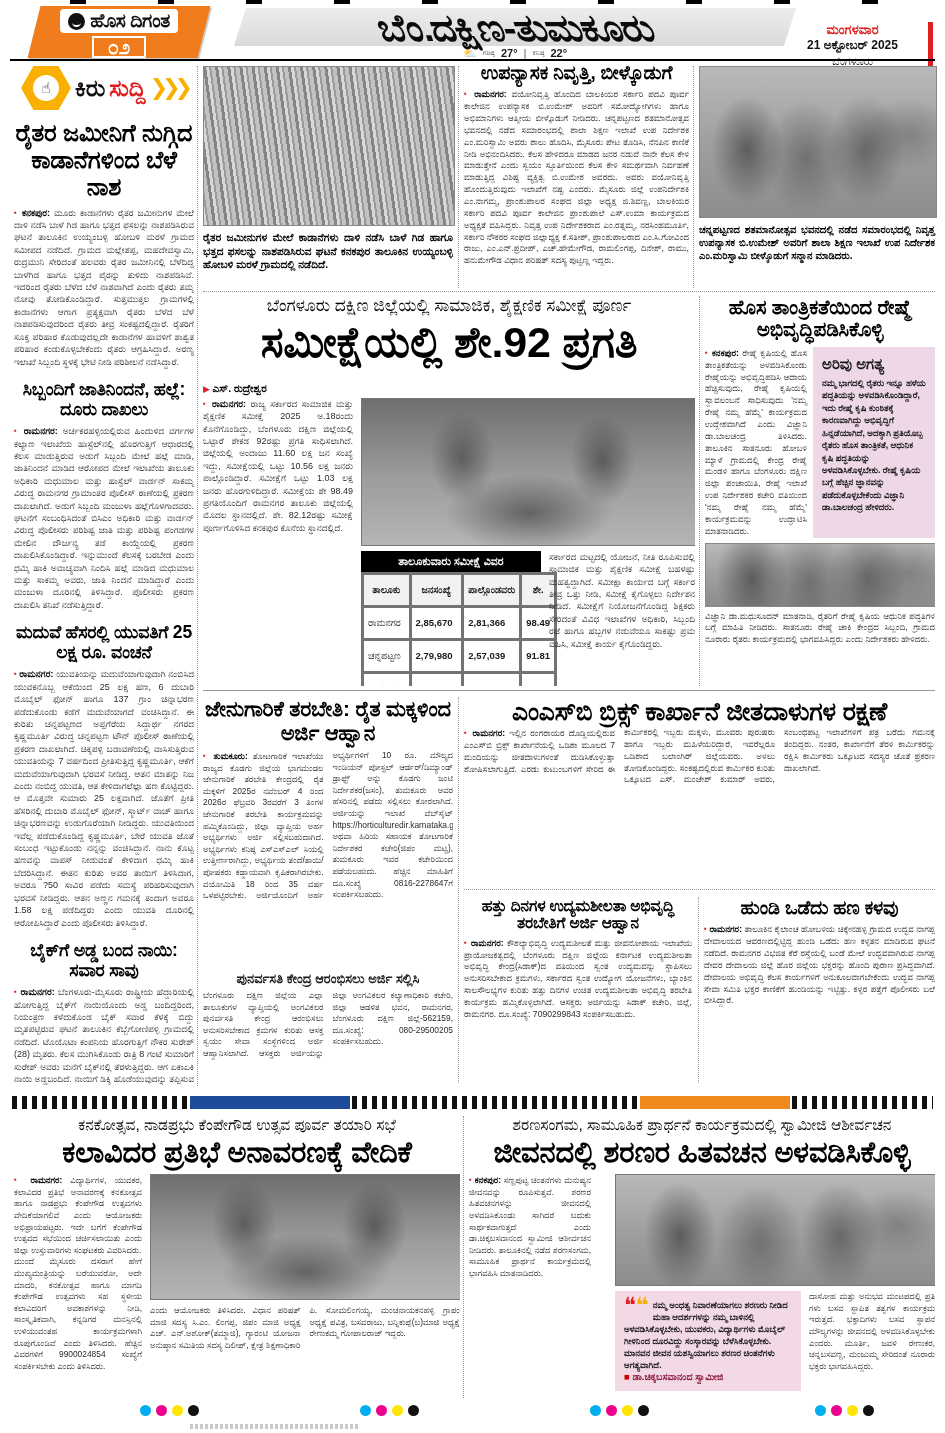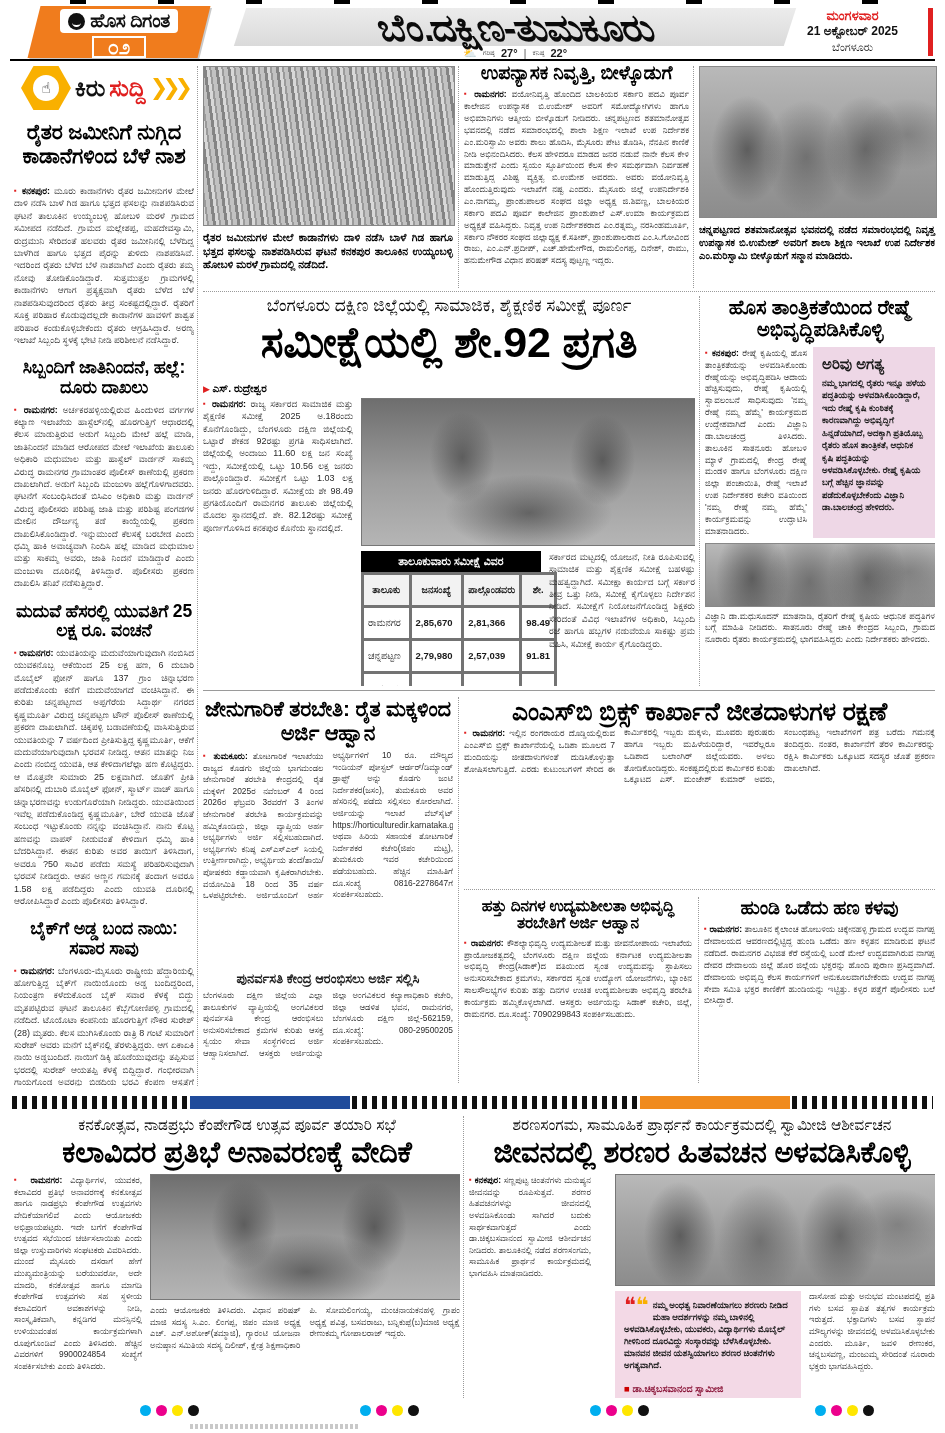--- a/index.html
+++ b/index.html
@@ -66,21 +66,21 @@
   .stable th{font-weight:bold;text-align:center;background:#f2f2f2}
   .stable td.num{font-weight:bold}
   .stable-title{background:#000;color:#fff;font-weight:bold;text-align:center;font-size:11px;padding:3px 0;border:1px solid #000}
   .pinkbox{background:#eed7e6;padding:8px 9px}
   .pinkbox .pb-title{font-size:15px;font-weight:bold;margin-bottom:4px}
   .pinkbox .pb-body{font-size:9.5px;font-weight:bold;line-height:1.45;text-align:left}
   .quotebox{background:#f3d9e6;padding:8px 9px}
   .quotebox .q-icon{color:#e02020;font-size:22px;float:left;margin-right:4px;line-height:14px}
   .quotebox .q-icon b{color:#f9b000}
   .quotebox .q-body{font-size:9.5px;font-weight:bold;line-height:1.4;text-align:left}
-  .quotebox .q-attr{font-size:9.5px;font-weight:bold;color:#8a1538;margin-top:12px}
+  .quotebox .q-attr{font-size:9.5px;font-weight:bold;color:#8a1538;margin-top:0}
   .quotebox .q-attr::before{content:"■ ";color:#c00}
   .sep-band{background:repeating-linear-gradient(90deg,#101010 0 5px,#fff 5px 10px)}
   .sep-blue{background:#1f4b9b}
   .sep-orange{background:#f08a1d}
   .cmyk{display:flex;gap:5px}
   .cmyk i{width:11px;height:11px;border-radius:50%;display:block}
   .c1{background:#00aeef}.c2{background:#ec008c}.c3{background:#ffe600}.c4{background:#111}
   .subhead{font-size:13px;font-weight:bold;text-align:center;margin:5px 0 3px}
   .smudge{background:repeating-linear-gradient(90deg,#bbb 0 3px,transparent 3px 5px);opacity:.8}
 </style>
@@ -109,39 +109,39 @@
       <div class="mast-logo-inner">
         <div class="brand-pill">
           <span class="brand-circle"></span>
           <span class="brand-text">ಹೊಸ ದಿಗಂತ</span>
         </div>
         <div class="brand-tag"></div>
         <div class="pageno">೦೨</div>
       </div>
     </div>
 
-    <div class="abs datebox" style="right:12px;top:2px;width:135px;height:48px">
+    <div class="abs datebox" style="right:12px;top:16px;width:135px;height:48px">
       <div class="day">ಮಂಗಳವಾರ</div>
       <div class="date">21 ಅಕ್ಟೋಬರ್ 2025</div>
       <div class="city">ಬೆಂಗಳೂರು</div>
     </div>
   </div>
   <div class="abs ruleline" style="left:10px;right:10px;top:59px;height:2px"></div>
 
   <div class="abs" style="left:14px;top:66px;width:180px;height:1020px;overflow:hidden">
     <div class="kiru">
       <span class="hex">
           <span class="hand">☝</span>
         </span>
       <span class="kiru-k">ಕಿರು</span>
       <span class="kiru-s">ಸುದ್ದಿ</span>
       <span class="chev">❯❯❯</span>
     </div>
 
-    <h2 class="headline" style="font-size:21px;margin:10px 0 18px">ರೈತರ ಜಮೀನಿಗೆ ನುಗ್ಗಿದ ಕಾಡಾನೆಗಳಿಂದ ಬೆಳೆ ನಾಶ</h2>
+    <h2 class="headline" style="font-size:24px;margin:10px 0 6px">ರೈತರ ಜಮೀನಿಗೆ ನುಗ್ಗಿದ ಕಾಡಾನೆಗಳಿಂದ ಬೆಳೆ ನಾಶ</h2>
     <p class="body"><span class="dl">ಕನಕಪುರ:</span> <span>ಮೂರು ಕಾಡಾನೆಗಳು ರೈತರ ಜಮೀನುಗಳ ಮೇಲೆ ದಾಳಿ ನಡೆಸಿ ಬಾಳೆ ಗಿಡ ಹಾಗೂ ಭತ್ತದ ಫಸಲನ್ನು ನಾಶಪಡಿಸಿರುವ ಘಟನೆ ತಾಲೂಕಿನ ಉಯ್ಯಂಬಳ್ಳಿ ಹೋಬಳಿ ಮರಳೆ ಗ್ರಾಮದ ಸಮೀಪದ ನಡೆದಿದೆ. ಗ್ರಾಮದ ಮಲ್ಲೇಶಪ್ಪ, ಮಹದೇವಸ್ವಾಮಿ, ರುದ್ರಮುನಿ ಸೇರಿದಂತೆ ಹಲವರು ರೈತರ ಜಮೀನಿನಲ್ಲಿ ಬೆಳೆದಿದ್ದ ಬಾಳೆಗಿಡ ಹಾಗೂ ಭತ್ತದ ಪೈರನ್ನು ತುಳಿದು ನಾಶಪಡಿಸಿವೆ. ಇದರಿಂದ ರೈತರು ಬೆಳೆದ ಬೆಳೆ ನಾಶವಾಗಿದೆ ಎಂದು ರೈತರು ತಮ್ಮ ನೋವು ತೋಡಿಕೊಂಡಿದ್ದಾರೆ. ಸುತ್ತಮುತ್ತಲ ಗ್ರಾಮಗಳಲ್ಲಿ ಕಾಡಾನೆಗಳು ಆಗಾಗ ಪ್ರತ್ಯಕ್ಷವಾಗಿ ರೈತರು ಬೆಳೆದ ಬೆಳೆ ನಾಶಪಡಿಸುವುದರಿಂದ ರೈತರು ತೀವ್ರ ಸಂಕಷ್ಟದಲ್ಲಿದ್ದಾರೆ. ರೈತರಿಗೆ ಸೂಕ್ತ ಪರಿಹಾರ ಕೊಡುವುದಲ್ಲದೇ ಕಾಡಾನೆಗಳ ಹಾವಳಿಗೆ ಶಾಶ್ವತ ಪರಿಹಾರ ಕಂಡುಕೊಳ್ಳಬೇಕೆಂದು ರೈತರು ಆಗ್ರಹಿಸಿದ್ದಾರೆ. ಅರಣ್ಯ ಇಲಾಖೆ ಸಿಬ್ಬಂದಿ ಸ್ಥಳಕ್ಕೆ ಭೇಟಿ ನೀಡಿ ಪರಿಶೀಲನೆ ನಡೆಸಿದ್ದಾರೆ.</span></p>
 
     <h2 class="headline" style="font-size:17.5px;margin:12px 0 6px">ಸಿಬ್ಬಂದಿಗೆ ಜಾತಿನಿಂದನೆ, ಹಲ್ಲೆ: ದೂರು ದಾಖಲು</h2>
     <p class="body"><span class="dl">ರಾಮನಗರ:</span> <span>ಅರ್ಚಕರಹಳ್ಳಿಯಲ್ಲಿರುವ ಹಿಂದುಳಿದ ವರ್ಗಗಳ ಕಲ್ಯಾಣ ಇಲಾಖೆಯ ಹಾಸ್ಟೆಲ್‌ನಲ್ಲಿ ಹೊರಗುತ್ತಿಗೆ ಆಧಾರದಲ್ಲಿ ಕೆಲಸ ಮಾಡುತ್ತಿರುವ ಅಡುಗೆ ಸಿಬ್ಬಂದಿ ಮೇಲೆ ಹಲ್ಲೆ ಮಾಡಿ, ಜಾತಿನಿಂದನೆ ಮಾಡಿದ ಆರೋಪದ ಮೇಲೆ ಇಲಾಖೆಯ ತಾಲೂಕು ಅಧಿಕಾರಿ ಮಧುಮಾಲ ಮತ್ತು ಹಾಸ್ಟೆಲ್ ವಾರ್ಡನ್ ಸಾಕಮ್ಮ ವಿರುದ್ಧ ರಾಮನಗರ ಗ್ರಾಮಾಂತರ ಪೊಲೀಸ್ ಠಾಣೆಯಲ್ಲಿ ಪ್ರಕರಣ ದಾಖಲಾಗಿದೆ. ಅಡುಗೆ ಸಿಬ್ಬಂದಿ ಮಂಜುಳಾ ಹಲ್ಲೆಗೊಳಗಾದವರು. ಘಟನೆಗೆ ಸಂಬಂಧಿಸಿದಂತೆ ಬಿಸಿಎಂ ಅಧಿಕಾರಿ ಮತ್ತು ವಾರ್ಡನ್ ವಿರುದ್ಧ ಪೊಲೀಸರು ಪರಿಶಿಷ್ಟ ಜಾತಿ ಮತ್ತು ಪರಿಶಿಷ್ಟ ಪಂಗಡಗಳ ಮೇಲಿನ ದೌರ್ಜನ್ಯ ತಡೆ ಕಾಯ್ದೆಯಲ್ಲಿ ಪ್ರಕರಣ ದಾಖಲಿಸಿಕೊಂಡಿದ್ದಾರೆ. ಇನ್ನುಮುಂದೆ ಕೆಲಸಕ್ಕೆ ಬರಬೇಡ ಎಂದು ಧಮ್ಕಿ ಹಾಕಿ ಅವಾಚ್ಯವಾಗಿ ನಿಂದಿಸಿ ಹಲ್ಲೆ ಮಾಡಿದ ಮಧುಮಾಲ ಮತ್ತು ಸಾಕಮ್ಮ ಅವರು, ಜಾತಿ ನಿಂದನೆ ಮಾಡಿದ್ದಾರೆ ಎಂದು ಮಂಜುಳಾ ದೂರಿನಲ್ಲಿ ತಿಳಿಸಿದ್ದಾರೆ. ಪೊಲೀಸರು ಪ್ರಕರಣ ದಾಖಲಿಸಿ ತನಿಖೆ ನಡೆಸುತ್ತಿದ್ದಾರೆ.</span></p>
 
     <h2 class="headline" style="font-size:17.5px;margin:12px 0 6px">ಮದುವೆ ಹೆಸರಲ್ಲಿ ಯುವತಿಗೆ 25 ಲಕ್ಷ ರೂ. ವಂಚನೆ</h2>
     <p class="body"><span class="dl">ರಾಮನಗರ:</span> <span>ಯುವತಿಯನ್ನು ಮದುವೆಯಾಗುವುದಾಗಿ ನಂಬಿಸಿದ ಯುವಕನೊಬ್ಬ ಆಕೆಯಿಂದ 25 ಲಕ್ಷ ಹಣ, 6 ದುಬಾರಿ ಮೊಬೈಲ್ ಫೋನ್ ಹಾಗೂ 137 ಗ್ರಾಂ ಚಿನ್ನಾಭರಣ ಪಡೆದುಕೊಂಡು ಕಡೆಗೆ ಮದುವೆಯಾಗದೆ ವಂಚಿಸಿದ್ದಾನೆ. ಈ ಕುರಿತು ಚನ್ನಪಟ್ಟಣದ ಅಪ್ಪಗೆರೆಯ ಸಿದ್ದಾರ್ಥ ನಗರದ ಕೃಷ್ಣಮೂರ್ತಿ ವಿರುದ್ಧ ಚನ್ನಪಟ್ಟಣ ಟೌನ್ ಪೊಲೀಸ್ ಠಾಣೆಯಲ್ಲಿ ಪ್ರಕರಣ ದಾಖಲಾಗಿದೆ. ಚಿಕ್ಕಪಳ್ಳಿ ಬಡಾವಣೆಯಲ್ಲಿ ವಾಸಿಸುತ್ತಿರುವ ಯುವತಿಯನ್ನು 7 ವರ್ಷದಿಂದ ಪ್ರೀತಿಸುತ್ತಿದ್ದ ಕೃಷ್ಣಮೂರ್ತಿ, ಆಕೆಗೆ ಮದುವೆಯಾಗುವುದಾಗಿ ಭರವಸೆ ನೀಡಿದ್ದ. ಆತನ ಮಾತನ್ನು ನಿಜ ಎಂದು ನಂಬಿದ್ದ ಯುವತಿ, ಆತ ಕೇಳಿದಾಗಲೆಲ್ಲಾ ಹಣ ಕೊಟ್ಟಿದ್ದರು. ಆ ಮೊತ್ತವೇ ಸುಮಾರು 25 ಲಕ್ಷವಾಗಿದೆ. ಜೊತೆಗೆ ಪ್ರೀತಿ ಹೆಸರಿನಲ್ಲಿ ದುಬಾರಿ ಮೊಬೈಲ್ ಫೋನ್, ಸ್ಮಾರ್ಟ್ ವಾಚ್ ಹಾಗೂ ಚಿನ್ನಾಭರಣವನ್ನು ಉಡುಗೊರೆಯಾಗಿ ನೀಡಿದ್ದರು. ಯುವತಿಯಿಂದ ಇವೆಲ್ಲ ಪಡೆದುಕೊಂಡಿದ್ದ ಕೃಷ್ಣಮೂರ್ತಿ, ಬೇರೆ ಯುವತಿ ಜೊತೆ ಸಂಬಂಧ ಇಟ್ಟುಕೊಂಡು ನನ್ನನ್ನು ವಂಚಿಸಿದ್ದಾನೆ. ನಾನು ಕೊಟ್ಟ ಹಣವನ್ನು ವಾಪಸ್ ನೀಡುವಂತೆ ಕೇಳಿದಾಗ ಧಮ್ಕಿ ಹಾಕಿ ಬೆದರಿಸಿದ್ದಾನೆ. ಈತನ ಕುರಿತು ಅವರ ತಾಯಿಗೆ ತಿಳಿಸಿದಾಗ, ಅವರೂ ?50 ಸಾವಿರ ಪಡೆದು ಸಮಸ್ಯೆ ಪರಿಹರಿಸುವುದಾಗಿ ಭರವಸೆ ನೀಡಿದ್ದರು. ಆತನ ಅಣ್ಣನ ಗಮನಕ್ಕೆ ತಂದಾಗ ಅವರೂ 1.58 ಲಕ್ಷ ಪಡೆದಿದ್ದರು ಎಂದು ಯುವತಿ ದೂರಿನಲ್ಲಿ ಆರೋಪಿಸಿದ್ದಾರೆ ಎಂದು ಪೊಲೀಸರು ತಿಳಿಸಿದ್ದಾರೆ.</span></p>
 
     <h2 class="headline" style="font-size:17.5px;margin:12px 0 6px">ಬೈಕ್‌ಗೆ ಅಡ್ಡ ಬಂದ ನಾಯಿ: ಸವಾರ ಸಾವು</h2>
     <p class="body"><span class="dl">ರಾಮನಗರ:</span> <span>ಬೆಂಗಳೂರು-ಮೈಸೂರು ರಾಷ್ಟ್ರೀಯ ಹೆದ್ದಾರಿಯಲ್ಲಿ ಹೋಗುತ್ತಿದ್ದ ಬೈಕ್‌ಗೆ ನಾಯಿಯೊಂದು ಅಡ್ಡ ಬಂದಿದ್ದರಿಂದ, ನಿಯಂತ್ರಣ ಕಳೆದುಕೊಂಡ ಬೈಕ್ ಸವಾರ ಕೆಳಕ್ಕೆ ಬಿದ್ದು ಮೃತಪಟ್ಟಿರುವ ಘಟನೆ ತಾಲೂಕಿನ ಕೆಬ್ಬೆಗೋಣಿಪಳ್ಳಿ ಗ್ರಾಮದಲ್ಲಿ ನಡೆದಿದೆ. ಟೊಯೊಟಾ ಕಂಪನಿಯ ಹೊರಗುತ್ತಿಗೆ ನೌಕರ ಸುರೇಶ್ (28) ಮೃತರು. ಕೆಲಸ ಮುಗಿಸಿಕೊಂಡು ರಾತ್ರಿ 8 ಗಂಟೆ ಸುಮಾರಿಗೆ ಸುರೇಶ್ ಅವರು ಮನೆಗೆ ಬೈಕ್‌ನಲ್ಲಿ ತೆರಳುತ್ತಿದ್ದರು. ಆಗ ಏಕಾಏಕಿ ನಾಯಿ ಅಡ್ಡಬಂದಿದೆ. ನಾಯಿಗೆ ಡಿಕ್ಕಿ ಹೊಡೆಯುವುದನ್ನು ತಪ್ಪಿಸುವ ಭರದಲ್ಲಿ ಸುರೇಶ್ ಆಯತಪ್ಪಿ ಕೆಳಕ್ಕೆ ಬಿದ್ದಿದ್ದಾರೆ. ಗಂಭೀರವಾಗಿ ಗಾಯಗೊಂಡ ಅವರನ್ನು ಬಿಡದಿಯ ಭರವಿ ಕೆಂಪಣ್ಣ ಆಸ್ಪತ್ರೆಗೆ ದಾಖಲಿಸಲಾಗಿದೆ. ಆದರೆ, ಚಿಕಿತ್ಸೆ ಫಲಿಸದೆ ಕೊನೆಯುಸಿರೆಳೆದಿದ್ದಾರೆ.</span></p>

